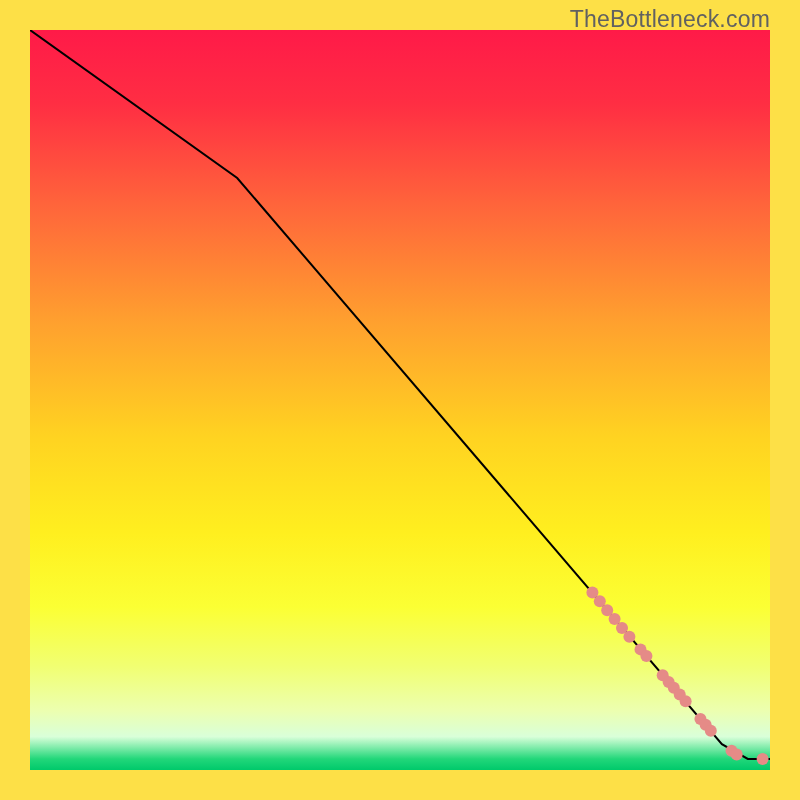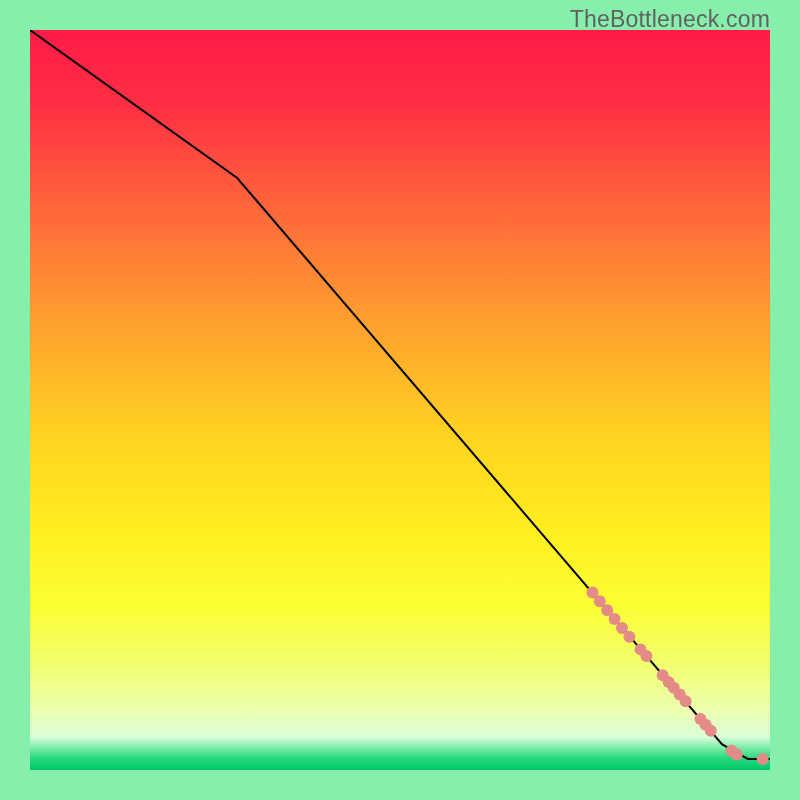--- a/index.html
+++ b/index.html
@@ -10,21 +10,21 @@
     overflow: hidden;
     background: #000;
     font-family: Arial, Helvetica, sans-serif;
   }
   .frame {
     position: absolute;
     left: 0;
     top: 0;
     width: 800px;
     height: 800px;
-    background: #86efac;
+    background: #fde047;
   }
   .plot {
     position: absolute;
     left: 30px;
     top: 30px;
     width: 740px;
     height: 740px;
   }
   .watermark {
     position: absolute;

